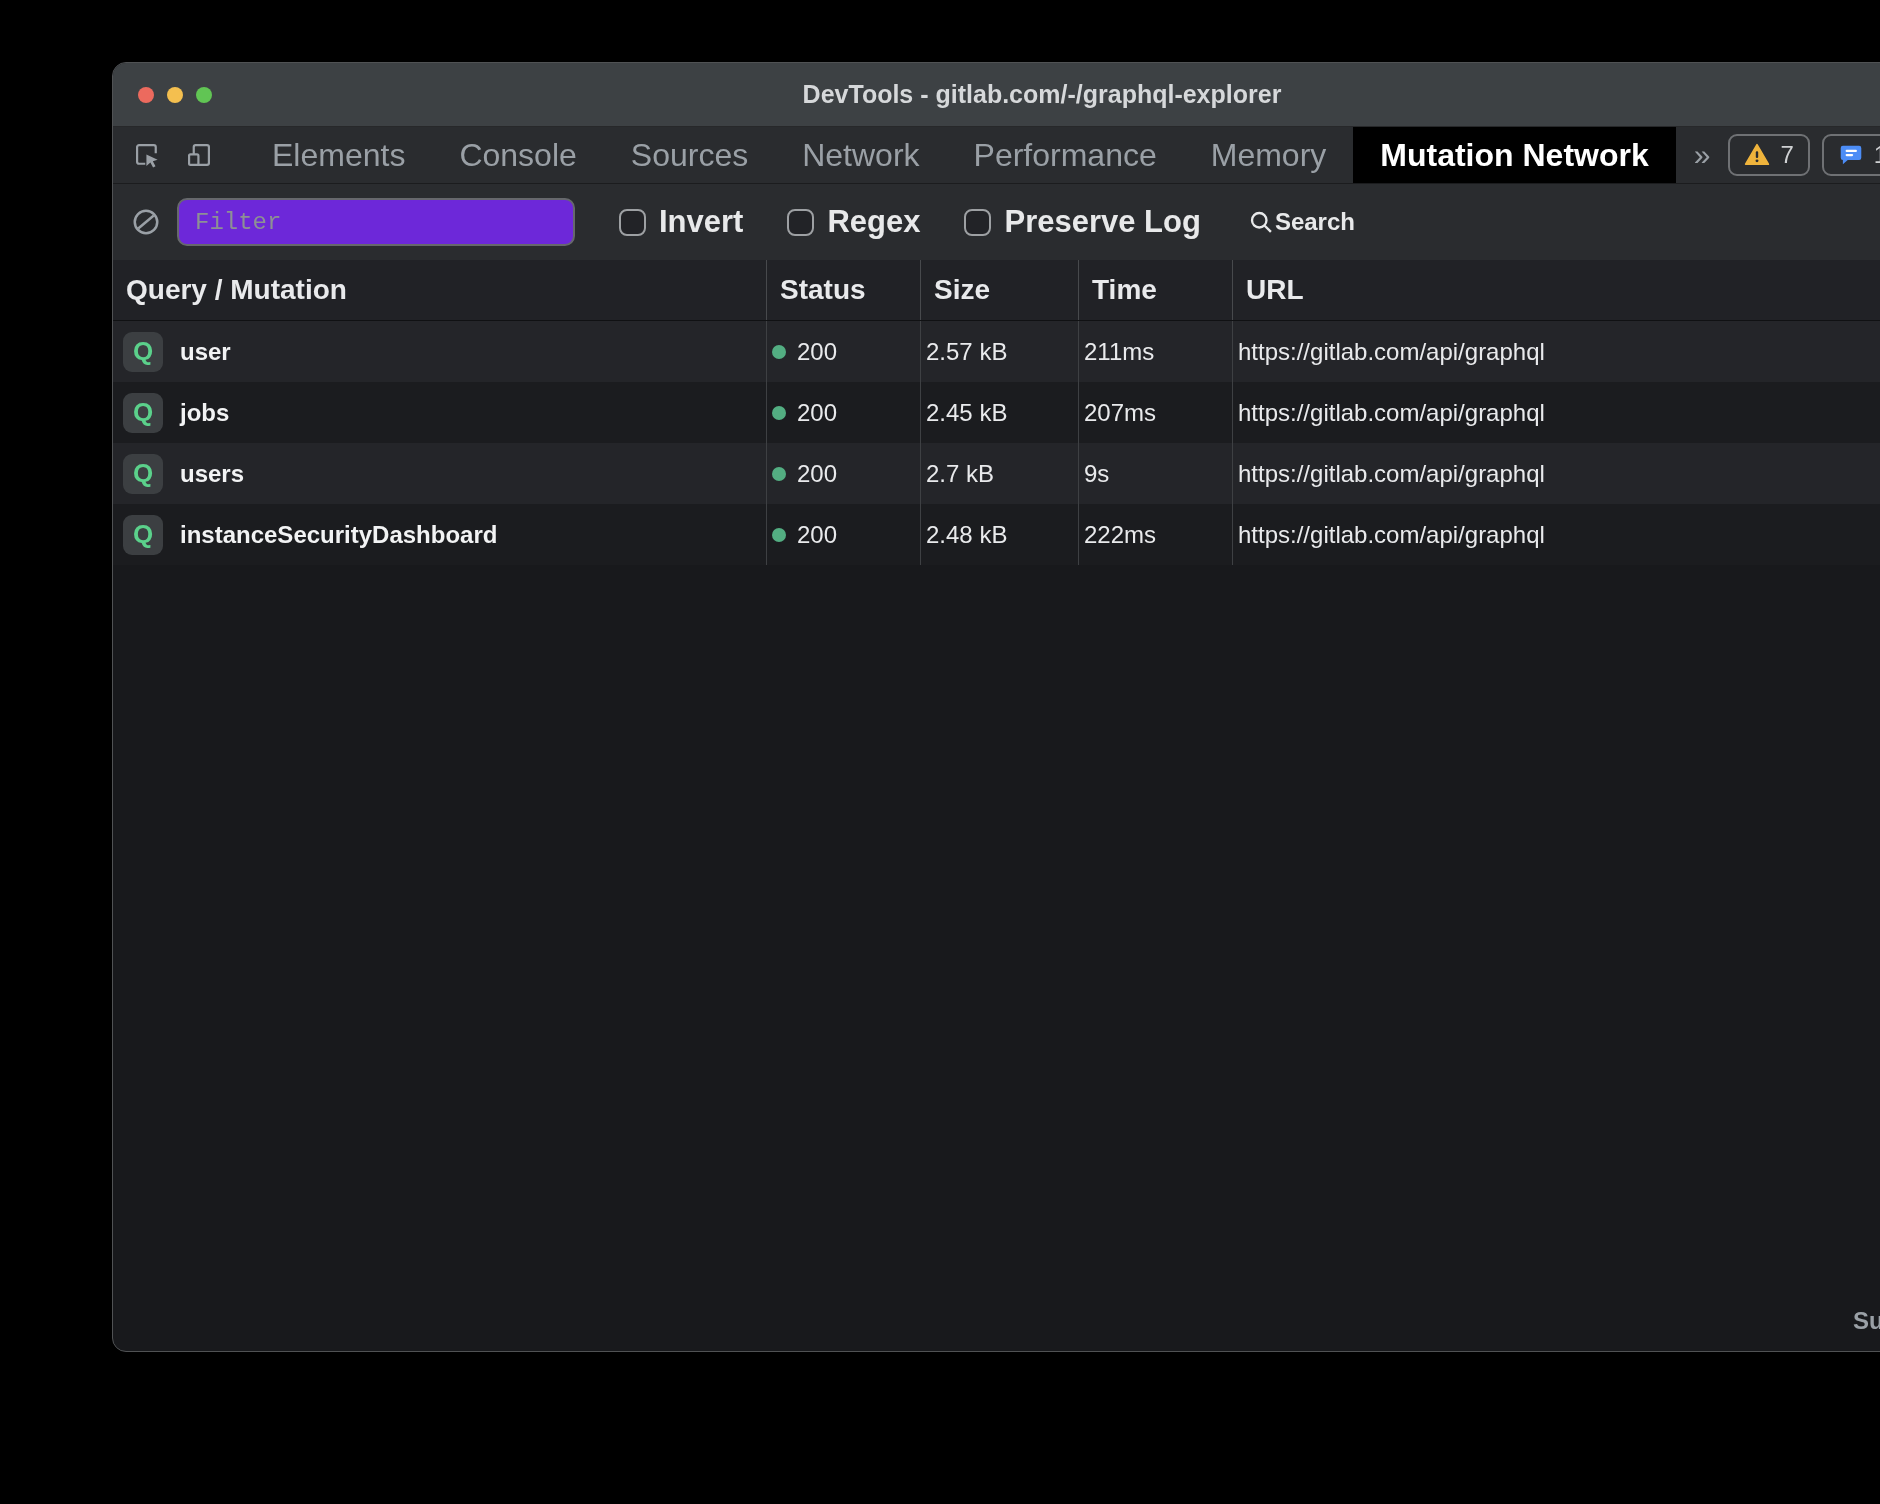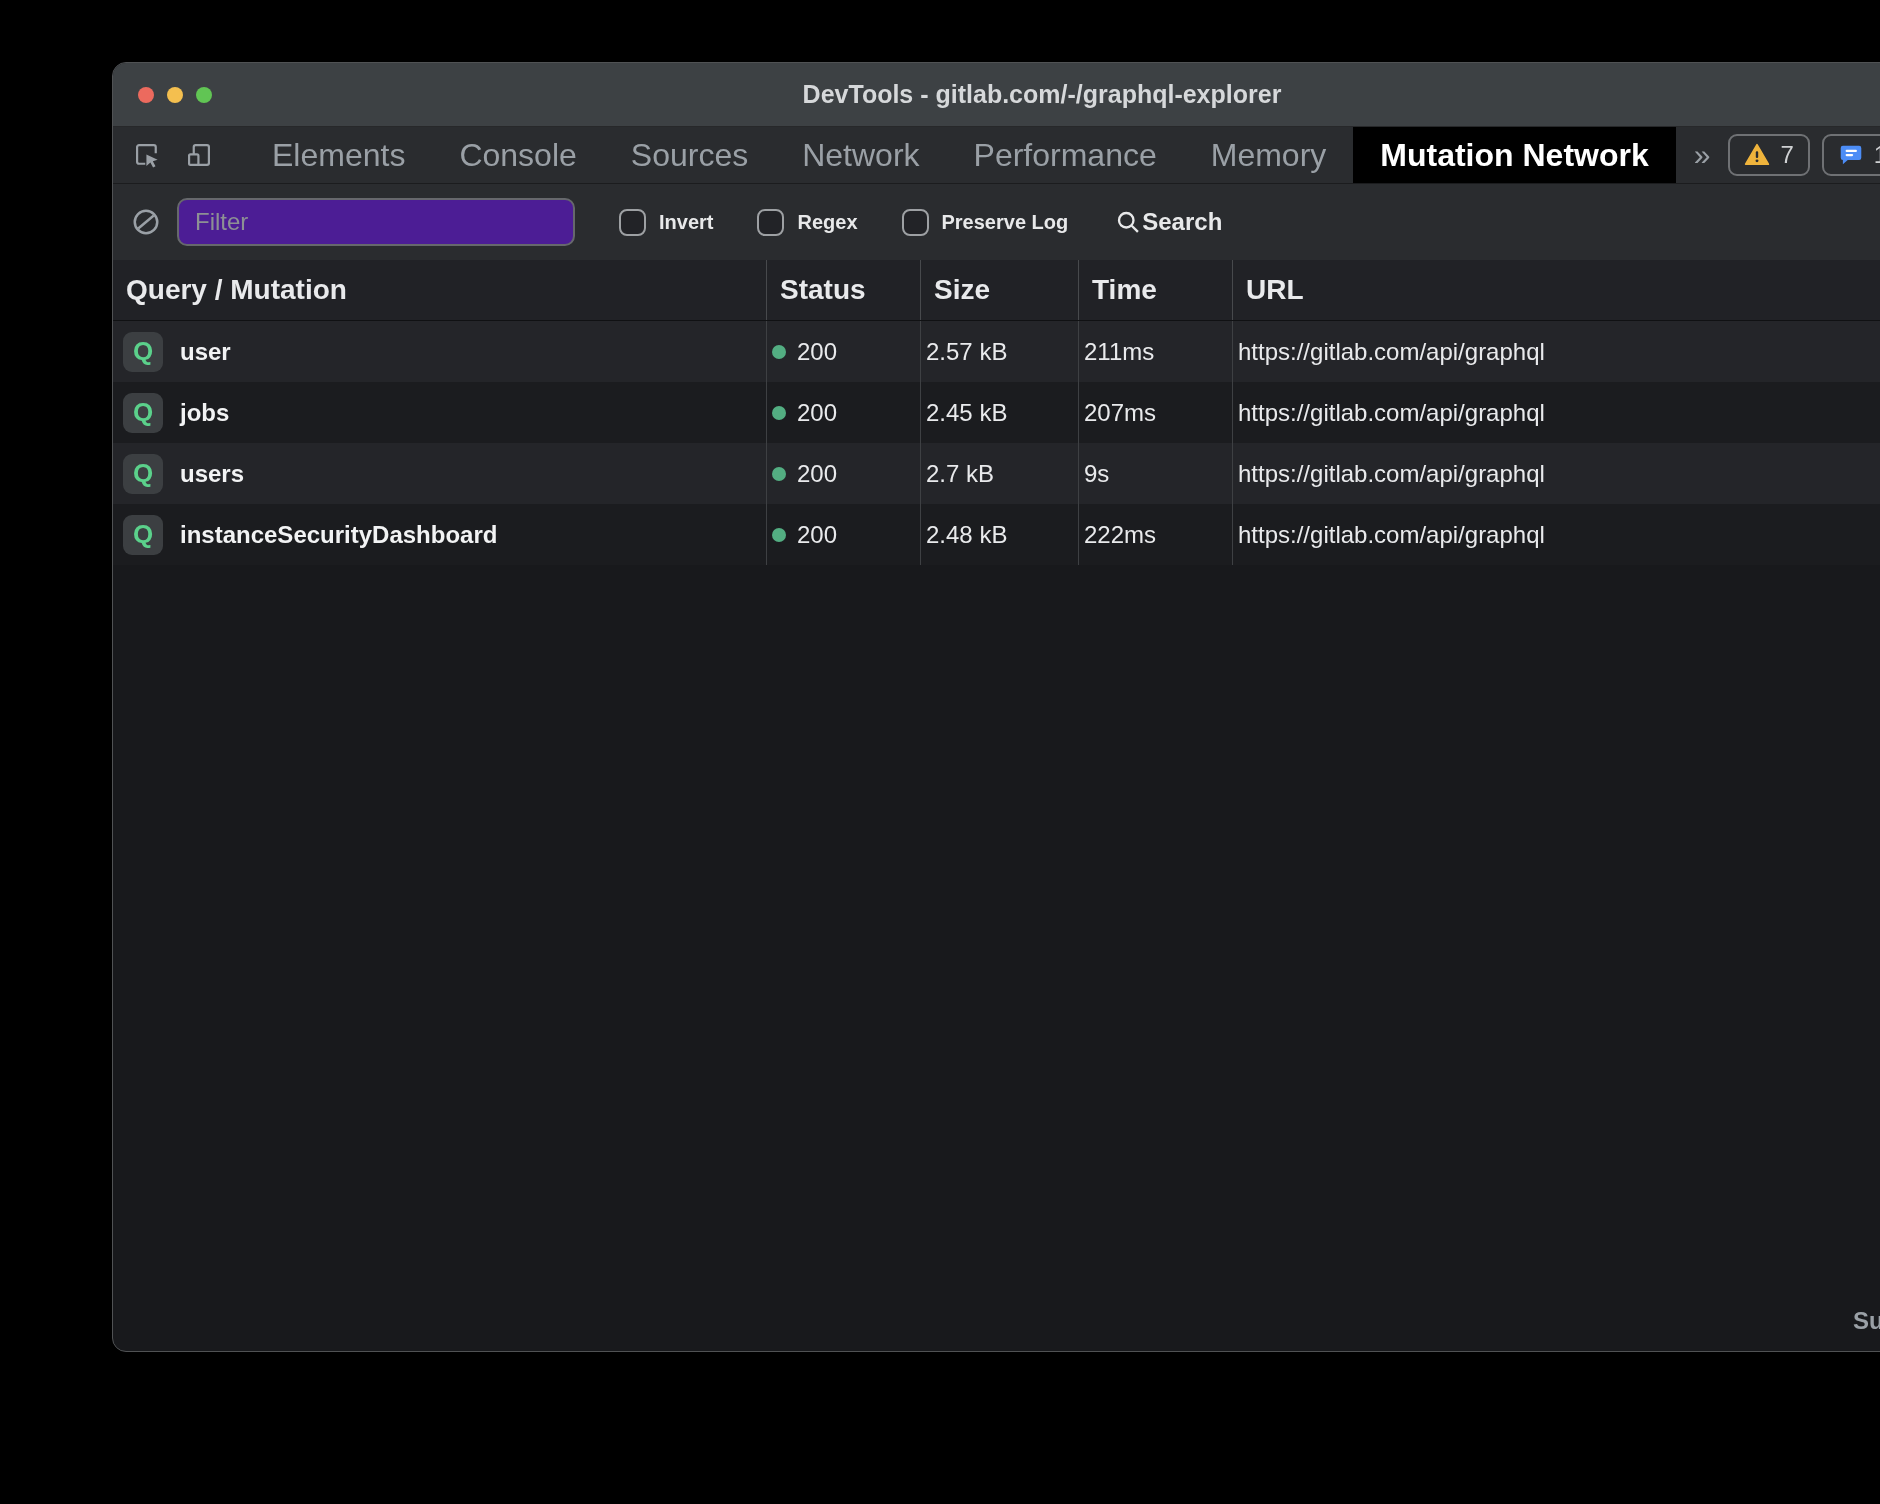--- a/index.html
+++ b/index.html
@@ -115,47 +115,47 @@
     align-items: center;
     padding: 0 18px;
   }
   .block-btn {
     background: none; border: none; cursor: pointer;
     display: flex; align-items: center;
     margin-right: 16px;
   }
   .filter-input {
     width: 398px; height: 48px;
-    background: #4c1d95;
+    background: #6d28d9;
     border: 2px solid #66686c;
     border-radius: 10px;
     color: #e8eaed;
     font-size: 24px;
-    font-family: Liberation Sans, sans-serif;
+    font-family: Liberation Mono, monospace;
     padding: 0 16px;
     outline: none;
   }
   .filter-input::placeholder { color: #8d9094; }
   .checkbox-group {
     display: flex; align-items: center;
     gap: 13px;
     margin-left: 44px;
     cursor: pointer;
   }
   .checkbox {
     appearance: none;
     width: 27px; height: 27px;
     border: 2.5px solid #9da0a3;
     border-radius: 8px;
     background: #222327;
     cursor: pointer;
     margin: 0;
   }
   .checkbox-label {
-    font-size: 20px; font-weight: bold; color: #e8e9ea;
+    font-size: 31px; font-weight: bold; color: #e8e9ea;
     white-space: nowrap;
   }
   .search-group {
     display: flex; align-items: center;
     gap: 0;
     margin-left: 46px;
     background: none; border: none; cursor: pointer;
   }
   .search-label { font-size: 24px; font-weight: bold; color: #e8e9ea; }
   

